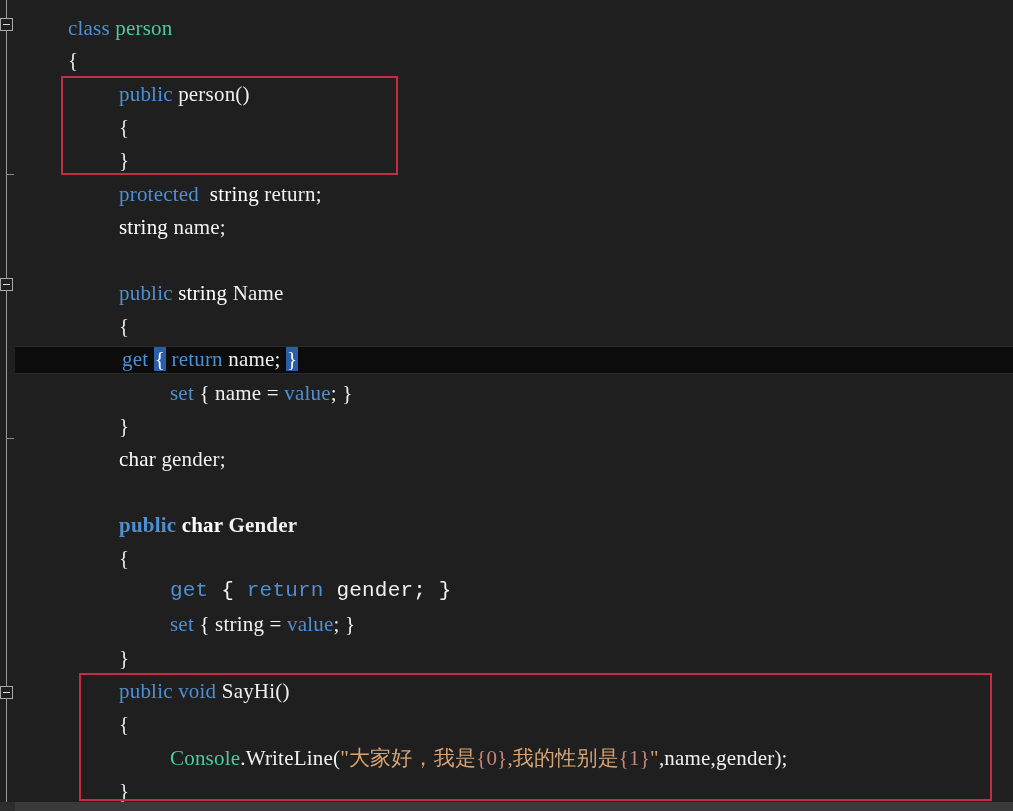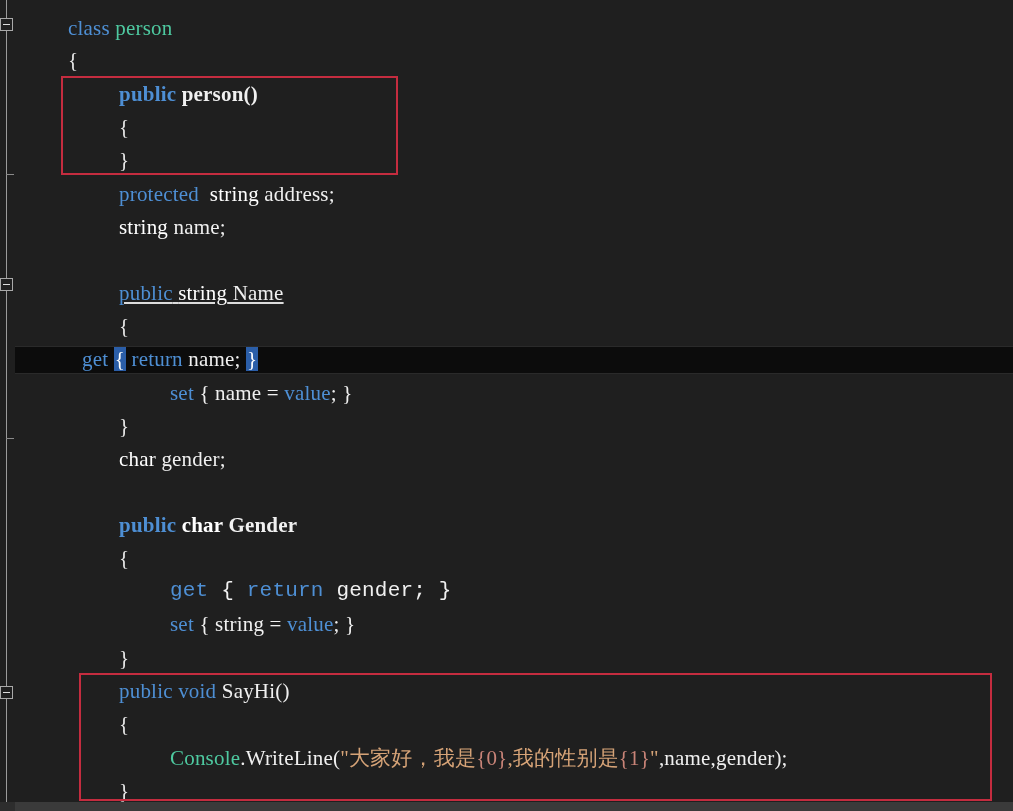--- a/index.html
+++ b/index.html
@@ -140,28 +140,28 @@
 </head>
 <body>
 
 <div id="editor-root">
 
   <div id="code-surface">
     <div id="current-line" style="top: 346px; height: 28px;"></div>
     <div id="lines-container">
         <div class="code-line" style="top: 16px; padding-left: 53px;"><span class="kw">class</span><span class="plain"> </span><span class="cls">person</span></div>
         <div class="code-line" style="top: 48px; padding-left: 53px;"><span class="punct">{</span></div>
-        <div class="code-line" style="top: 82px; padding-left: 104px; font-weight: bold;"><span class="kw">public</span><span class="plain"> person()</span></div>
+        <div class="code-line" style="top: 82px; padding-left: 104px;"><span class="kw">public</span><span class="plain"> person()</span></div>
         <div class="code-line" style="top: 115px; padding-left: 104px;"><span class="punct">{</span></div>
         <div class="code-line" style="top: 148px; padding-left: 104px;"><span class="punct">}</span></div>
-        <div class="code-line" style="top: 182px; padding-left: 104px;"><span class="kw">protected</span><span class="plain">  </span><span class="type">string</span><span class="plain"> address;</span></div>
+        <div class="code-line" style="top: 182px; padding-left: 104px;"><span class="kw">protected</span><span class="plain">  </span><span class="type">string</span><span class="plain"> return;</span></div>
         <div class="code-line" style="top: 215px; padding-left: 104px;"><span class="type">string</span><span class="plain"> name;</span></div>
-        <div class="code-line" style="top: 281px; padding-left: 104px; text-decoration: underline;"><span class="kw">public</span><span class="plain"> </span><span class="type">string</span><span class="plain"> Name</span></div>
+        <div class="code-line" style="top: 281px; padding-left: 104px;"><span class="kw">public</span><span class="plain"> </span><span class="type">string</span><span class="plain"> Name</span></div>
         <div class="code-line" style="top: 314px; padding-left: 104px;"><span class="punct">{</span></div>
-        <div class="code-line" style="top: 347px; padding-left: 67px;"><span class="kw">get</span><span class="plain"> </span><span class="brace-hl">{</span><span class="plain"> </span><span class="kw">return</span><span class="plain"> name; </span><span class="brace-hl">}</span></div>
+        <div class="code-line" style="top: 347px; padding-left: 107px;"><span class="kw">get</span><span class="plain"> </span><span class="brace-hl">{</span><span class="plain"> </span><span class="kw">return</span><span class="plain"> name; </span><span class="brace-hl">}</span></div>
         <div class="code-line" style="top: 381px; padding-left: 155px;"><span class="kw">set</span><span class="plain"> { name = </span><span class="kw">value</span><span class="plain">; }</span></div>
         <div class="code-line" style="top: 414px; padding-left: 104px;"><span class="punct">}</span></div>
         <div class="code-line" style="top: 447px; padding-left: 104px;"><span class="type">char</span><span class="plain"> gender;</span></div>
         <div class="code-line" style="top: 513px; padding-left: 104px; font-weight: bold;"><span class="kw">public</span><span class="plain"> </span><span class="type">char</span><span class="plain"> Gender</span></div>
         <div class="code-line" style="top: 546px; padding-left: 104px;"><span class="punct">{</span></div>
         <div class="code-line" style="top: 579px; padding-left: 155px; font-family: Liberation Mono, monospace;"><span class="kw">get</span><span class="plain"> { </span><span class="kw">return</span><span class="plain"> gender; }</span></div>
         <div class="code-line" style="top: 612px; padding-left: 155px;"><span class="kw">set</span><span class="plain"> { string = </span><span class="kw">value</span><span class="plain">; }</span></div>
         <div class="code-line" style="top: 646px; padding-left: 104px;"><span class="punct">}</span></div>
         <div class="code-line" style="top: 679px; padding-left: 104px;"><span class="kw">public</span><span class="plain"> </span><span class="kw">void</span><span class="plain"> SayHi()</span></div>
         <div class="code-line" style="top: 712px; padding-left: 104px;"><span class="punct">{</span></div>

